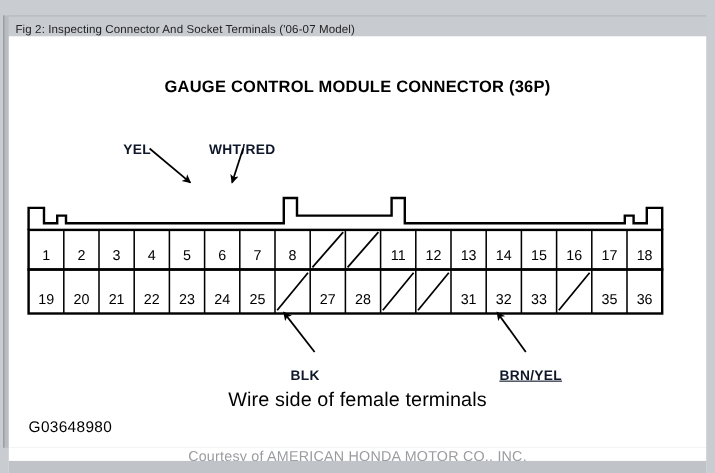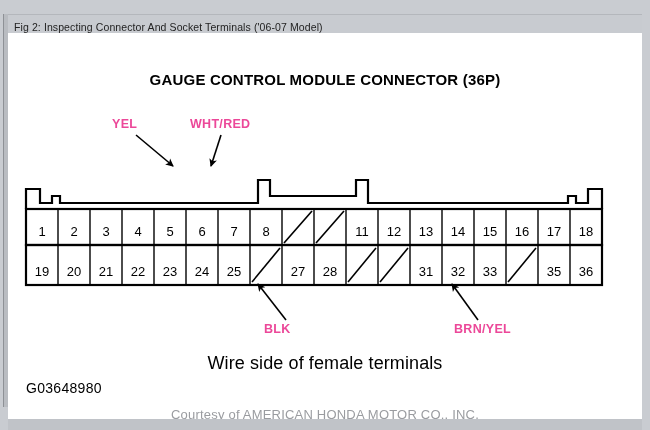--- a/index.html
+++ b/index.html
@@ -65,27 +65,27 @@
   #drawing{position:absolute;left:0;top:0;width:634px;height:374px;}
   .ttl{
     position:absolute;top:38px;left:0;width:100%;
     text-align:center;
     font-size:15px;font-weight:bold;color:#000;
     letter-spacing:.2px;
     font-family:"Liberation Sans", sans-serif;
   }
   .wirelbl{
     position:absolute;
-    font-size:12.5px;font-weight:bold;color:#ec4899;
-    letter-spacing:.3px;white-space:nowrap;
+    font-size:12.5px;font-weight:bold;color:#0f172a;
+    letter-spacing:.3px;white-space:nowrap;margin-top:12px;
   }
   #lbl-yel{left:104px;top:84px;}
   #lbl-whtred{left:182px;top:84px;}
   #lbl-blk{left:256px;top:289px;}
-  #lbl-brnyel{left:446px;top:289px;}
+  #lbl-brnyel{left:446px;top:289px;text-decoration:underline;}
   .caption{
     position:absolute;top:320px;left:0;width:100%;
     text-align:center;font-size:18px;color:#000;
     letter-spacing:.1px;
   }
   .figid{
     position:absolute;left:18px;top:347px;
     font-size:14px;color:#000;letter-spacing:.3px;
   }
   svg{position:absolute;left:0;top:0;}

